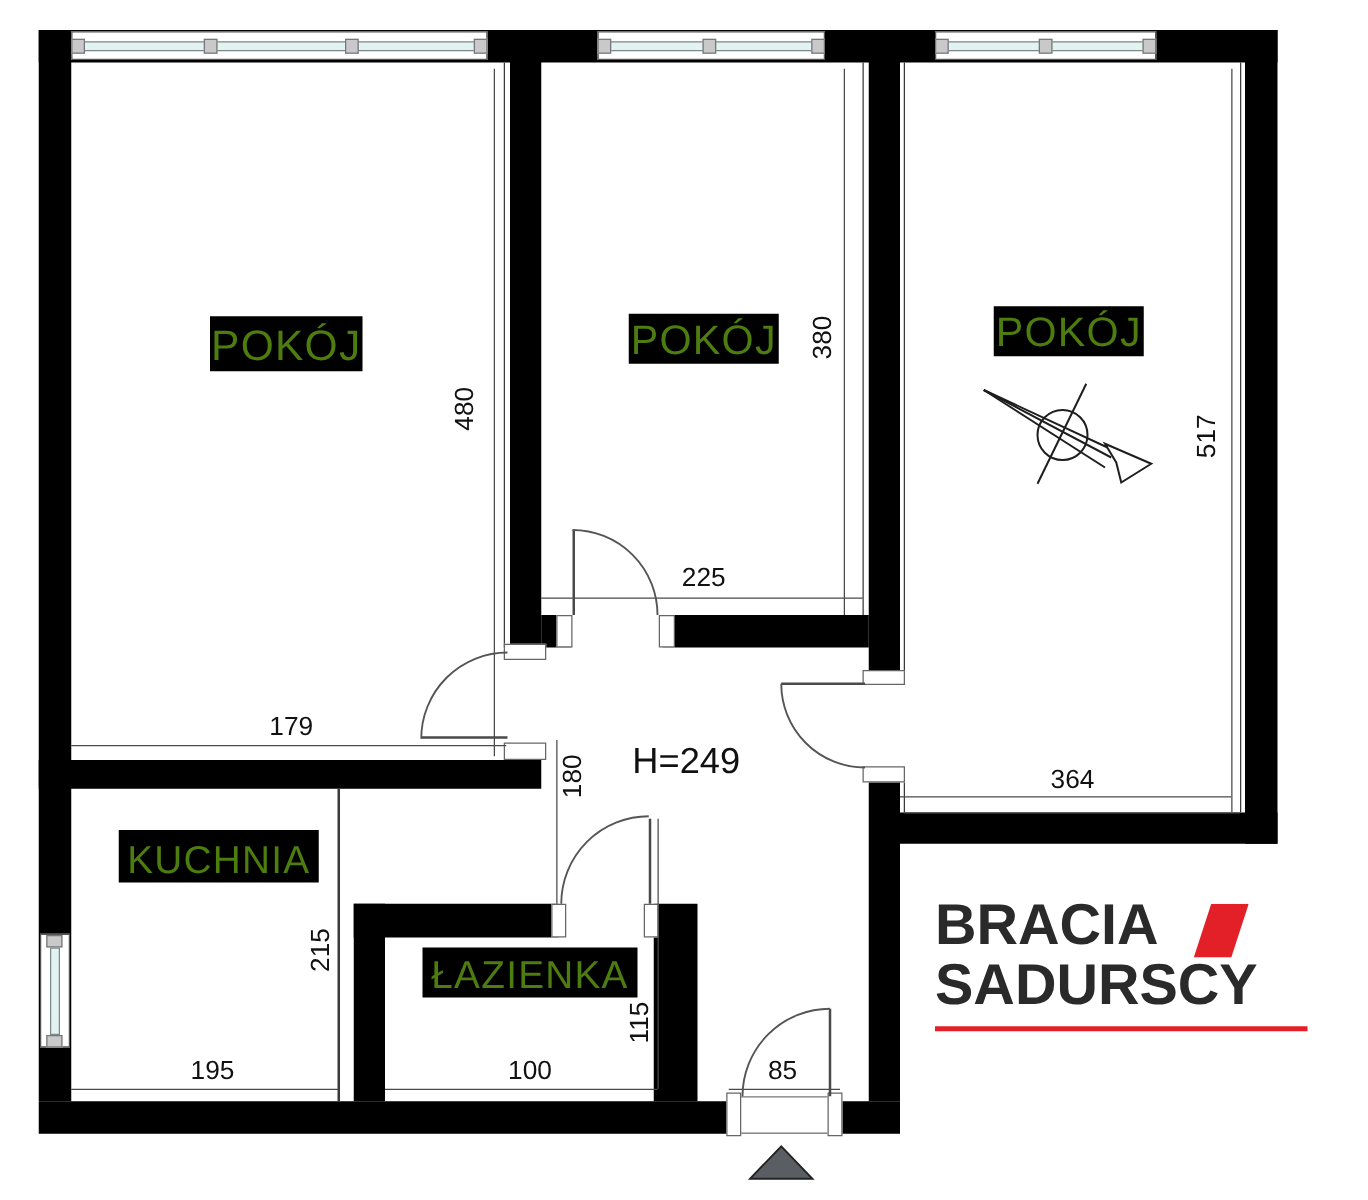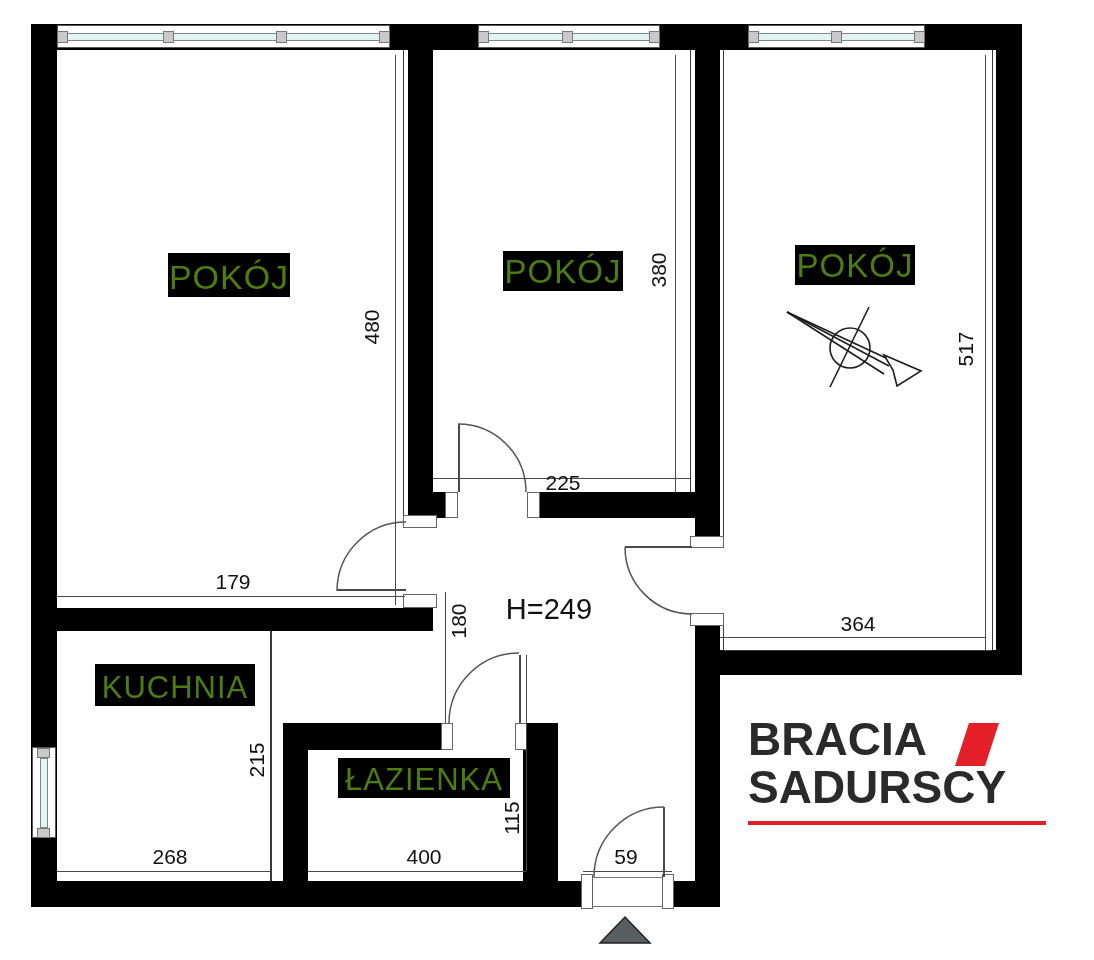--- a/index.html
+++ b/index.html
@@ -154,25 +154,25 @@
     <span>ŁAZIENKA</span>
   </div>
 
   <div class="dim vdim" style="left:347px;top:315px;width:50px;height:24px;">480</div>
   <div class="dim vdim" style="left:634px;top:258px;width:50px;height:24px;">380</div>
   <div class="dim vdim" style="left:941px;top:337px;width:50px;height:24px;">517</div>
   <div class="dim vdim" style="left:434px;top:609px;width:50px;height:24px;">180</div>
   <div class="dim vdim" style="left:232px;top:748px;width:50px;height:24px;">215</div>
   <div class="dim vdim" style="left:487px;top:806px;width:50px;height:24px;">115</div>
   <div class="dim" style="left:193px;top:570px;width:80px;height:24px;">179</div>
-  <div class="dim" style="left:523px;top:451px;width:80px;height:24px;margin-top:20px;">225</div>
+  <div class="dim" style="left:523px;top:451px;width:80px;height:24px;">225</div>
   <div class="dim" style="left:818px;top:612px;width:80px;height:24px;">364</div>
-  <div class="dim" style="left:130px;top:845px;width:80px;height:24px;">268</div>
-  <div class="dim" style="left:384px;top:845px;width:80px;height:24px;">400</div>
-  <div class="dim" style="left:586px;top:845px;width:80px;height:24px;">59</div>
+  <div class="dim" style="left:130px;top:845px;width:80px;height:24px;">195</div>
+  <div class="dim" style="left:384px;top:845px;width:80px;height:24px;">100</div>
+  <div class="dim" style="left:586px;top:845px;width:80px;height:24px;">85</div>
   <div class="hval" style="left:479px;top:594px;width:140px;height:30px;">H=249</div>
 
 
   <div id="logo">
     <div class="logo-row"><span class="logo-word">BRACIA</span></div>
     <div class="logo-row"><span class="logo-word">SADURSCY</span></div>
   </div>
   <svg id="logo-mark" viewBox="0 0 44 43">
     <polygon points="14,0 44,0 30,43 0,43" fill="#e32028"></polygon>
   </svg>

